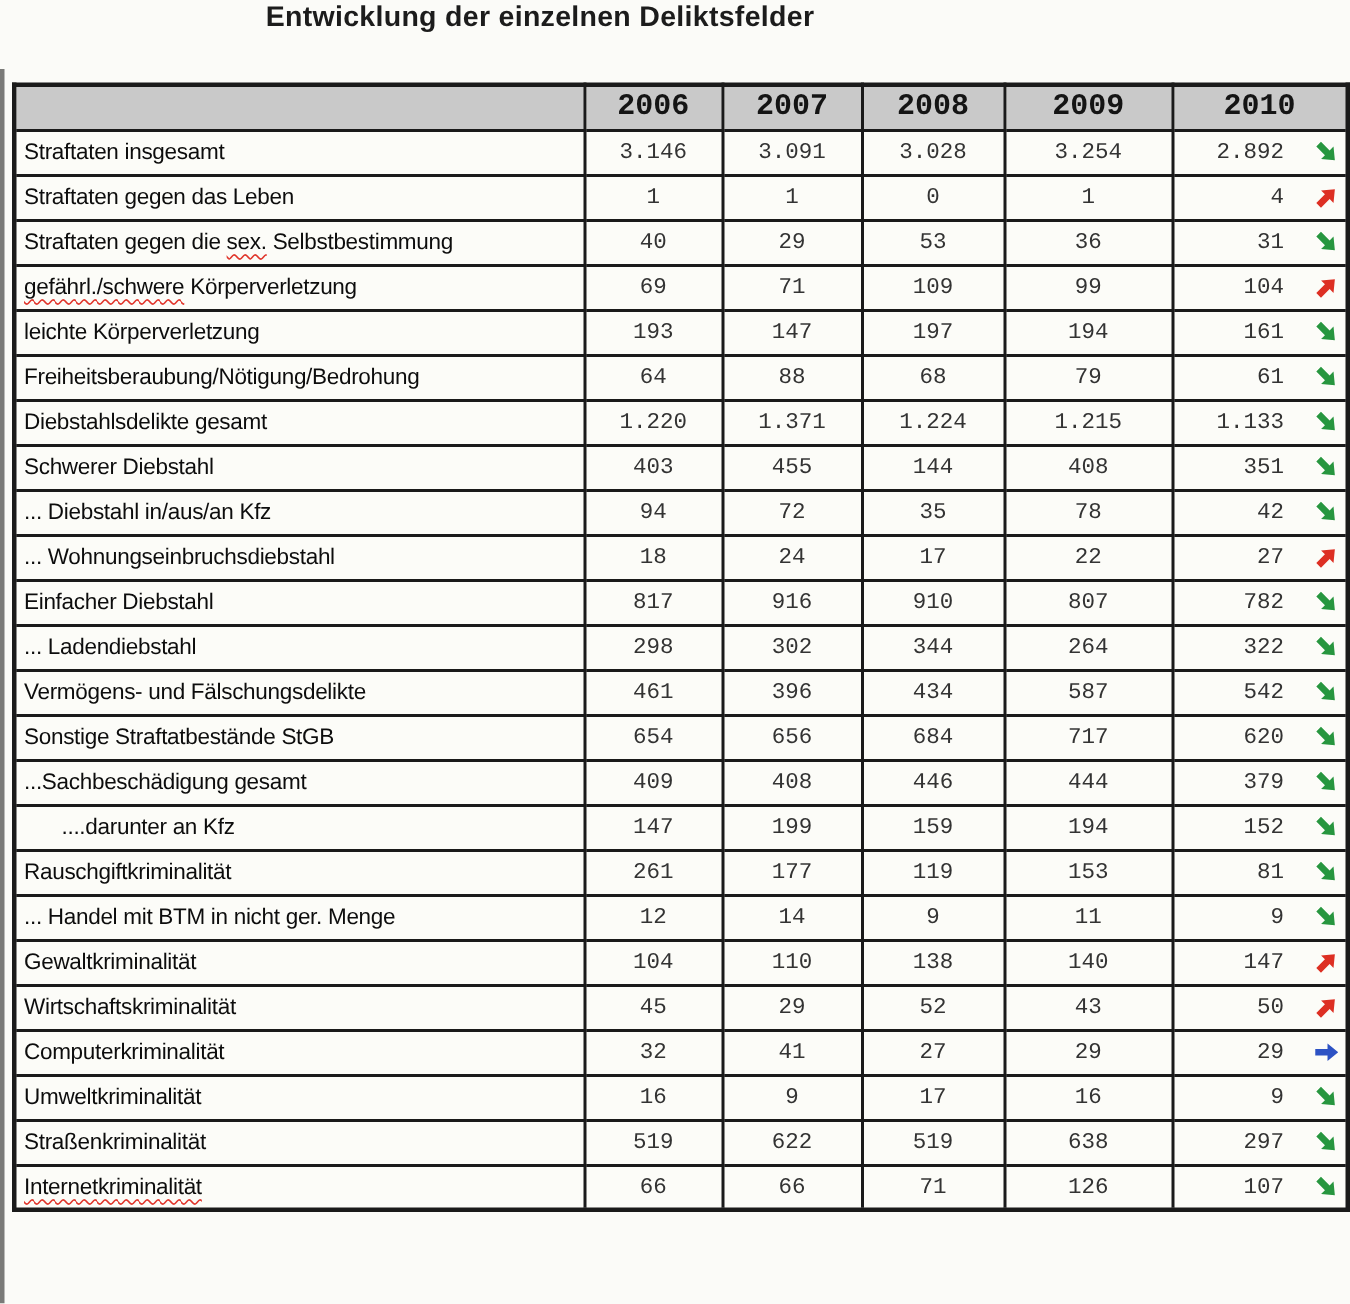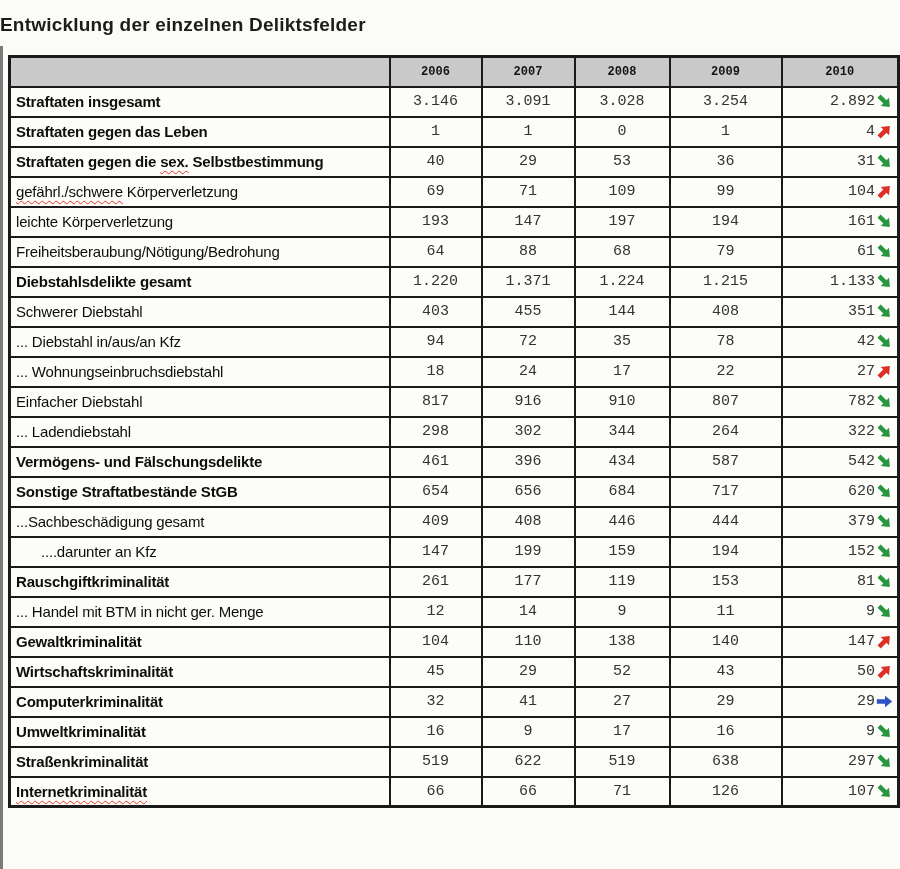--- a/index.html
+++ b/index.html
@@ -18,59 +18,60 @@
     position:relative;
     background:var(--paper);
     font-family:"Liberation Sans", sans-serif;
     overflow:hidden;
   }
   .scan-edge-left{
     position:absolute;left:0;top:46px;width:3px;height:823px;
     background:#5a5a58;opacity:.8;
   }
   .title{
-    position:absolute;top:14px;left:0;width:720px;
+    position:absolute;top:1px;left:0;width:720px;
+    text-align:center;
     font-size:19px;font-weight:700;color:#1c1c1c;
     letter-spacing:.2px;
   }
   table.stats{
     position:absolute;left:8px;top:55px;width:889px;
     border-collapse:collapse;table-layout:fixed;
     background:var(--cell);
     border:3px solid var(--border);
   }
   table.stats th, table.stats td{
     border:2px solid var(--border);
     height:30px;
     vertical-align:middle;
     overflow:hidden;white-space:nowrap;
   }
   thead th{
     background:var(--header-bg);
     font-family:"Liberation Mono", monospace;
-    font-weight:700;font-size:12px;color:#141414;
+    font-weight:700;font-size:20px;color:#141414;
     text-align:center;
     border-bottom:3px solid var(--border);
   }
   td.label-cell{
     padding-left:5px;
     font-size:15px;color:#0d0d0d;
     letter-spacing:-0.2px;
   }
-  td.label-cell.bold{font-weight:700;margin-left:32px;}
+  td.label-cell.bold{font-weight:400;margin-left:32px;}
   td.label-cell.indent-1{padding-left:30px;}
   td.value-cell{
     font-family:"Liberation Mono", monospace;
     font-size:15px;color:#333;
     text-align:center;
   }
   td.value-cell.last{padding-right:2px;}
   .last-wrap{
     display:flex;align-items:flex-end;justify-content:flex-end;
-    gap:1px;padding-right:2px;
+    gap:20px;padding-right:2px;
   }
   .trend-arrow{width:17px;height:17px;flex:0 0 auto;display:block;}
   .trend-down{transform:rotate(45deg);}
   .trend-up{transform:rotate(-45deg);}
   .trend-flat{transform:rotate(0deg);}
   .sq{
     text-decoration-line:underline;
     text-decoration-style:wavy;
     text-decoration-color:var(--squiggle);
     text-decoration-thickness:1px;

